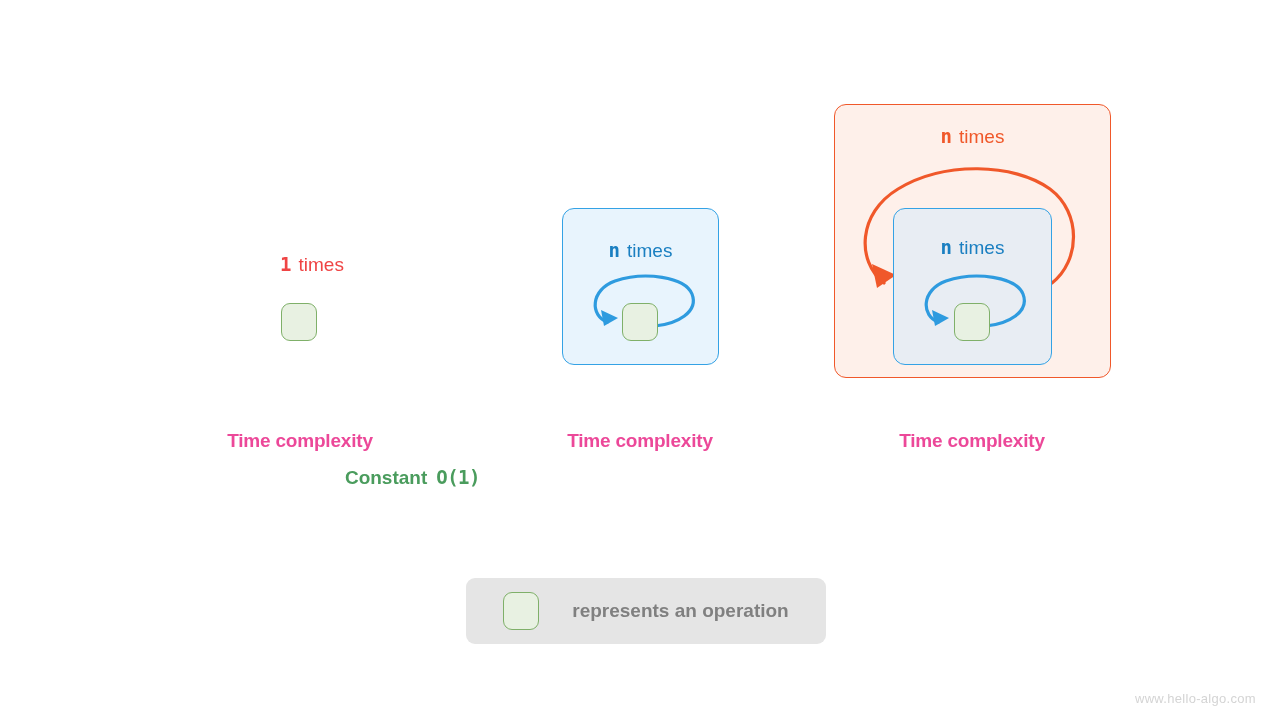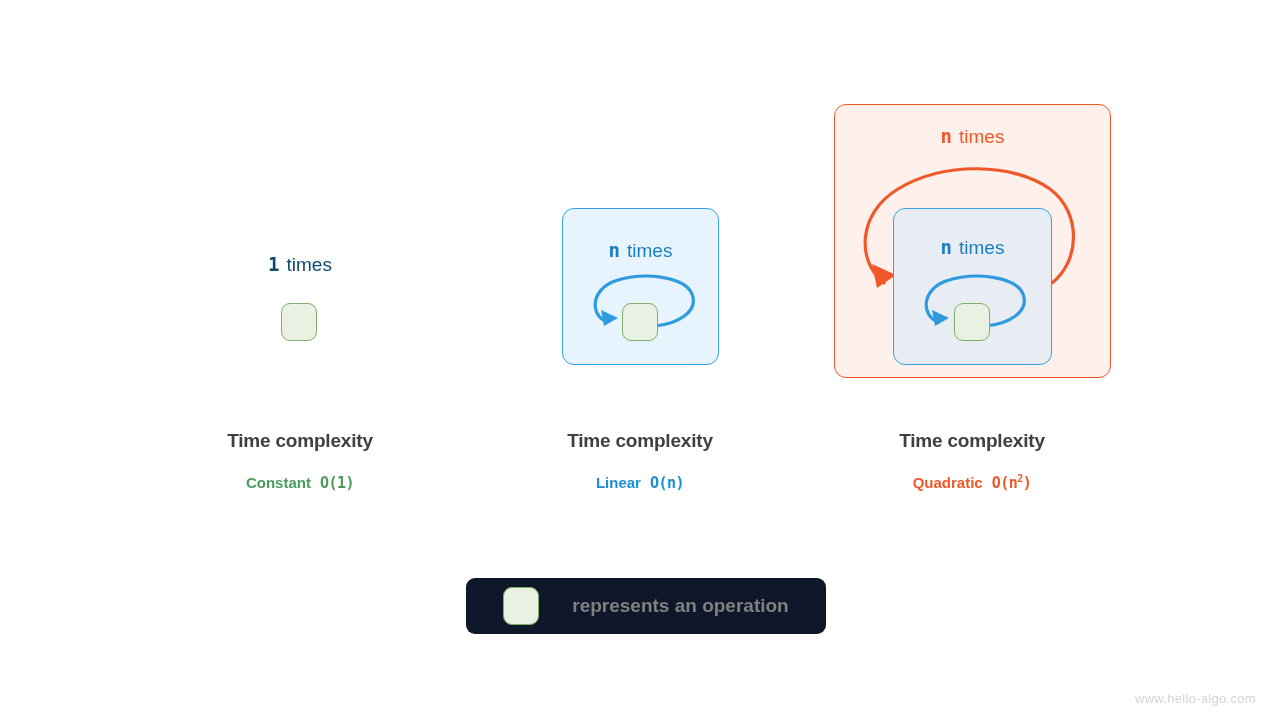--- a/index.html
+++ b/index.html
@@ -70,28 +70,29 @@
 
   
   .caption {
     position: absolute;
     width: 360px;
     text-align: center;
   }
   .caption-title {
     font-size: 19px;
     font-weight: bold;
-    color: #404040;
+    color: #ec4899;
     letter-spacing: -0.2px;
   }
   .caption-value {
-    margin-top: 22px;
-    font-size: 15px;
+    margin-top: 14px;
+    font-size: 19px;
     font-weight: bold;
     white-space: nowrap;
+    text-align: right;
   }
   .caption-value .cname {
     font-family: "Liberation Sans", sans-serif;
     font-weight: bold;
   }
   .caption-value .cnota {
     font-family: "DejaVu Sans Mono", "Liberation Mono", monospace;
     font-weight: bold;
     padding-left: 9px;
     letter-spacing: -0.5px;
@@ -101,22 +102,22 @@
     vertical-align: super;
     line-height: 0;
   }
 
   
   #legend {
     position: absolute;
     left: 466px;
     top: 578px;
     width: 360px;
-    height: 56px;
-    background: #0f172a;
+    height: 66px;
+    background: #e5e5e5;
     border-radius: 9px;
     display: flex;
     align-items: center;
     justify-content: center;
   }
   #legend .legend-swatch {
     position: relative;
     width: 36px;
     height: 38px;
     border-radius: 9px;
@@ -149,21 +150,21 @@
     pointer-events: none;
   }
 </style>
 </head>
 <body>
 
 <div class="stage">
 
   <div class="panel" id="panel-constant">
 
-    <div class="times-label" style="left:0; top:255px; width:360px; text-align:center; color:#0c4a6e;">
+    <div class="times-label" style="left:12px; top:255px; width:360px; text-align:center; color:#ef4444;">
       <span class="count">1</span><span class="word">times</span>
     </div>
 
     <div class="op-box" style="left:161px; top:303px;"></div>
 
     <div class="caption" style="left:0; top:430px;">
       <div class="caption-title">Time complexity</div>
       <div class="caption-value" style="color:#4a9c5d;">
         <span class="cname">Constant</span><span class="cnota">O(1)</span>
       </div>
@@ -181,23 +182,20 @@
 
     <svg class="arrow-layer" style="left:125px; top:272px;" width="115" height="70" viewBox="0 0 115 70">
       <path d="M 22.5 50 C 5 44 5 18 30 9 C 60 -1 100 5 107 22 C 114 40 92 52 70 54" fill="none" stroke="#2e9bdf" stroke-width="3.2" stroke-linecap="round"></path>
       <path d="M 16 38 L 19 54 L 33 46 Z" fill="#2e9bdf"></path>
     </svg>
 
     <div class="op-box" style="left:162px; top:303px;"></div>
 
     <div class="caption" style="left:0; top:430px;">
       <div class="caption-title">Time complexity</div>
-      <div class="caption-value" style="color:#1a8ed6;">
-        <span class="cname">Linear</span><span class="cnota">O(n)</span>
-      </div>
     </div>
   </div>
 
   <div class="panel" id="panel-quadratic">
 
     <div class="loop-box" style="left:42px; top:104px; width:277px; height:274px;
                 background:#fef0ea; border:1.8px solid #f0582a;"></div>
 
     <div class="times-label" style="left:42px; top:127px; width:277px; text-align:center; color:#f0582a;">
       <span class="count">n</span><span class="word">times</span>
@@ -217,23 +215,20 @@
 
     <svg class="arrow-layer" style="left:124px; top:272px;" width="115" height="70" viewBox="0 0 115 70">
       <path d="M 22.5 50 C 5 44 5 18 30 9 C 60 -1 100 5 107 22 C 114 40 92 52 70 54" fill="none" stroke="#2e9bdf" stroke-width="3.2" stroke-linecap="round"></path>
       <path d="M 16 38 L 19 54 L 33 46 Z" fill="#2e9bdf"></path>
     </svg>
 
     <div class="op-box" style="left:162px; top:303px;"></div>
 
     <div class="caption" style="left:0; top:430px;">
       <div class="caption-title">Time complexity</div>
-      <div class="caption-value" style="color:#f0582a;">
-        <span class="cname">Quadratic</span><span class="cnota"><span>O(n</span><sup>2</sup><span>)</span></span>
-      </div>
     </div>
   </div>
 
   <div id="legend">
     <div class="legend-swatch"></div>
     <div class="legend-text">represents an operation</div>
   </div>
 
   <div id="watermark">www.hello-algo.com</div>
 

